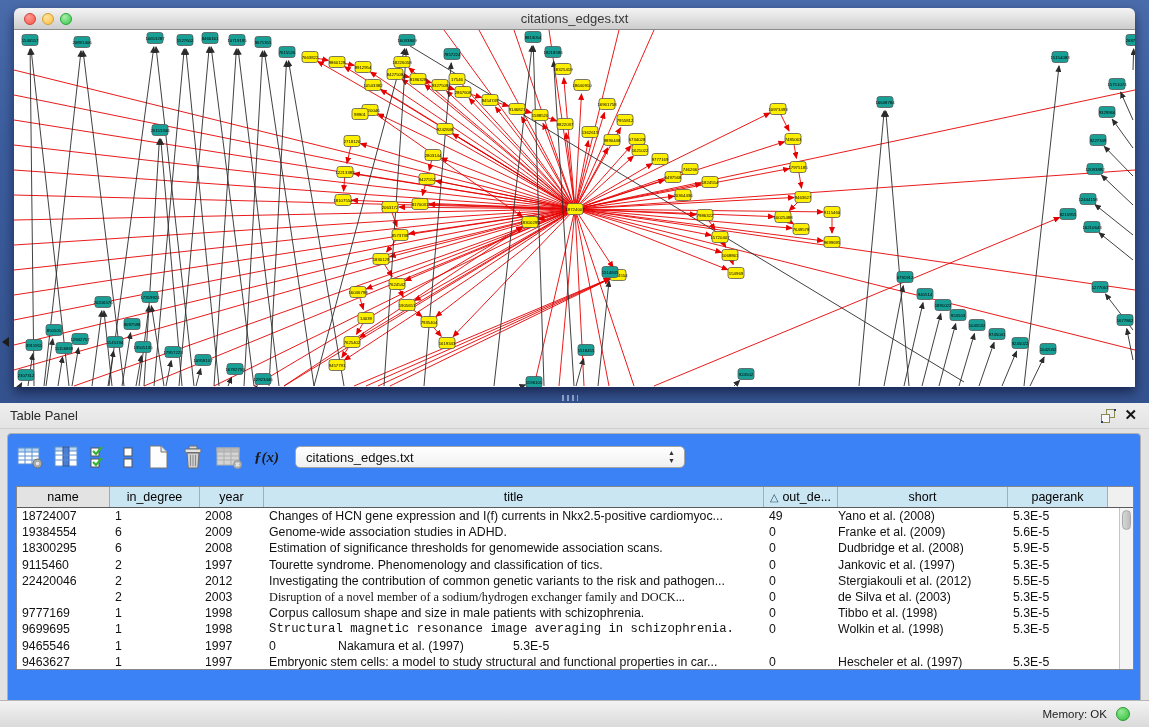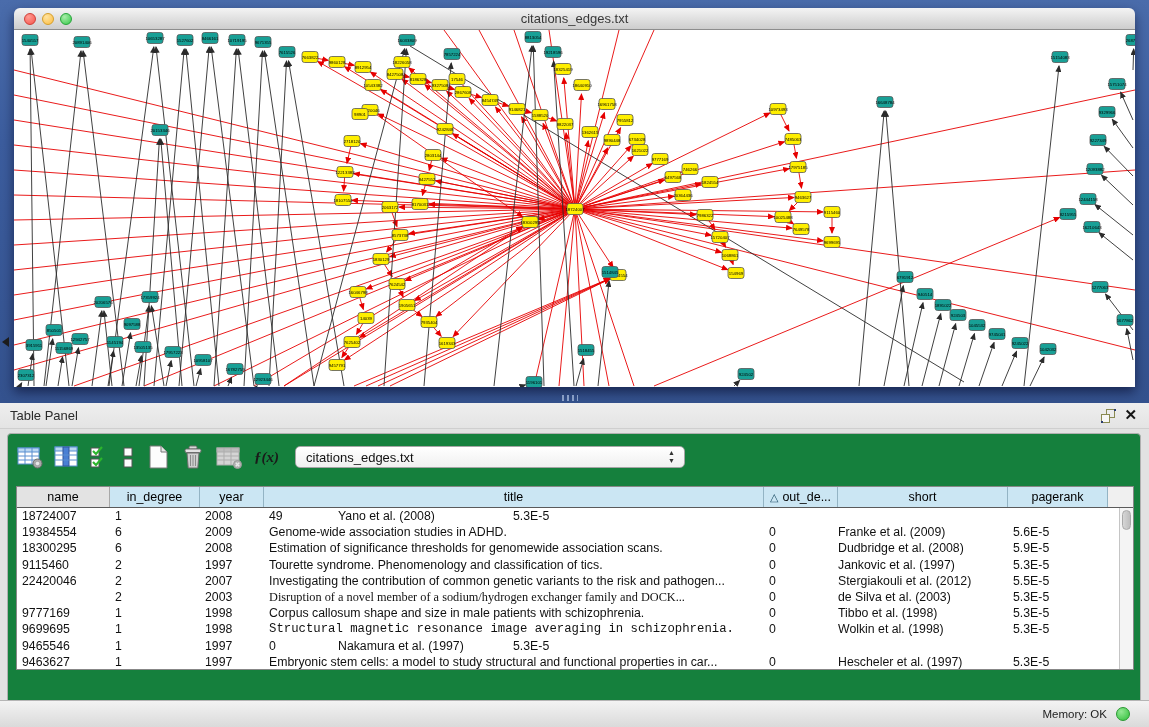--- a/index.html
+++ b/index.html
@@ -28,21 +28,21 @@
   
   .tp-header{position:absolute;left:0;top:403px;width:1149px;height:26px;
     background:linear-gradient(#eeeeee,#e4e4e4);border-bottom:1px solid #cfcfcf;}
   .tp-title{position:absolute;left:10px;top:5px;font-size:13px;color:#2b2b2b;}
   .tp-float{position:absolute;right:33px;top:6px;width:15px;height:14px;cursor:pointer;}
   .tp-close{position:absolute;right:12px;top:3px;font-size:15px;font-weight:bold;color:#151515;cursor:pointer;}
 
   
   .panel-body{position:absolute;left:0;top:429px;width:1149px;height:271px;background:#e2e2e2;}
   .inset{position:absolute;left:7px;top:4px;width:1134px;height:280px;
-    background:#15803d;border:1px solid #b0b0b0;border-radius:4px;}
+    background:#3b82f6;border:1px solid #b0b0b0;border-radius:4px;}
   .toolbar{position:absolute;left:9px;top:7px;height:32px;display:flex;align-items:center;}
   .icon-btn{margin-right:9px;display:flex;align-items:center;justify-content:center;cursor:pointer;}
   .fx{font-family:"Liberation Serif",serif;font-style:italic;font-weight:bold;font-size:15px;color:#1a1a1a;margin:0 2px;}
   .combo{margin-left:14px;width:390px;height:22px;background:linear-gradient(#ffffff,#f0f0f0);
     border:1px solid #a5a5a5;border-radius:5px;display:flex;align-items:center;
     font-size:13px;color:#111;padding-left:10px;position:relative;cursor:pointer;}
   .combo-arrows{position:absolute;right:9px;top:2px;display:flex;flex-direction:column;line-height:8px;
     font-size:7px;color:#333;}
 
   
@@ -854,20 +854,21 @@
             <div class="th" style="width: 100px;">
               <span>pagerank</span>
             </div>
             <div class="th filler"></div>
           </div>
         <div id="tbody">
             <div class="trow">
               <div class="td" style="width: 93px;">18724007</div>
               <div class="td" style="width: 90px;">1</div>
               <div class="td" style="width: 64px;">2008</div>
+              <div class="td" style="width: 500px;">Changes of HCN gene expression and I(f) currents in Nkx2.5-positive cardiomyoc...</div>
               <div class="td" style="width: 74px;">49</div>
               <div class="td center" style="width: 170px;">Yano et al. (2008)</div>
               <div class="td" style="width: 100px;">5.3E-5</div>
             </div>
             <div class="trow">
               <div class="td" style="width: 93px;">19384554</div>
               <div class="td" style="width: 90px;">6</div>
               <div class="td" style="width: 64px;">2009</div>
               <div class="td" style="width: 500px;">Genome-wide association studies in ADHD.</div>
               <div class="td" style="width: 74px;">0</div>
@@ -888,21 +889,21 @@
               <div class="td" style="width: 90px;">2</div>
               <div class="td" style="width: 64px;">1997</div>
               <div class="td" style="width: 500px;">Tourette syndrome. Phenomenology and classification of tics.</div>
               <div class="td" style="width: 74px;">0</div>
               <div class="td center" style="width: 170px;">Jankovic et al. (1997)</div>
               <div class="td" style="width: 100px;">5.3E-5</div>
             </div>
             <div class="trow">
               <div class="td" style="width: 93px;">22420046</div>
               <div class="td" style="width: 90px;">2</div>
-              <div class="td" style="width: 64px;">2007</div>
+              <div class="td" style="width: 64px;">2012</div>
               <div class="td" style="width: 500px;">Investigating the contribution of common genetic variants to the risk and pathogen...</div>
               <div class="td" style="width: 74px;">0</div>
               <div class="td center" style="width: 170px;">Stergiakouli et al. (2012)</div>
               <div class="td" style="width: 100px;">5.5E-5</div>
             </div>
             <div class="trow">
               <div class="td" style="width: 93px; margin-top: 31px;">14569117</div>
               <div class="td" style="width: 90px;">2</div>
               <div class="td" style="width: 64px;">2003</div>
               <div class="td" style="width: 500px; font-family: Liberation Serif, serif;">Disruption of a novel member of a sodium/hydrogen exchanger family and DOCK...</div>

